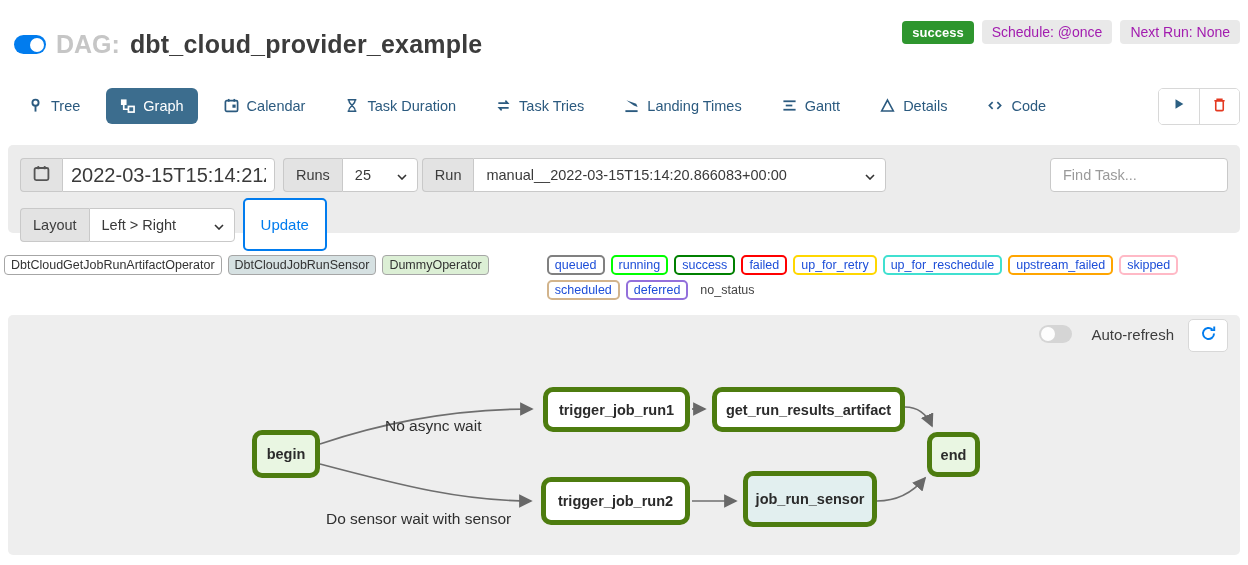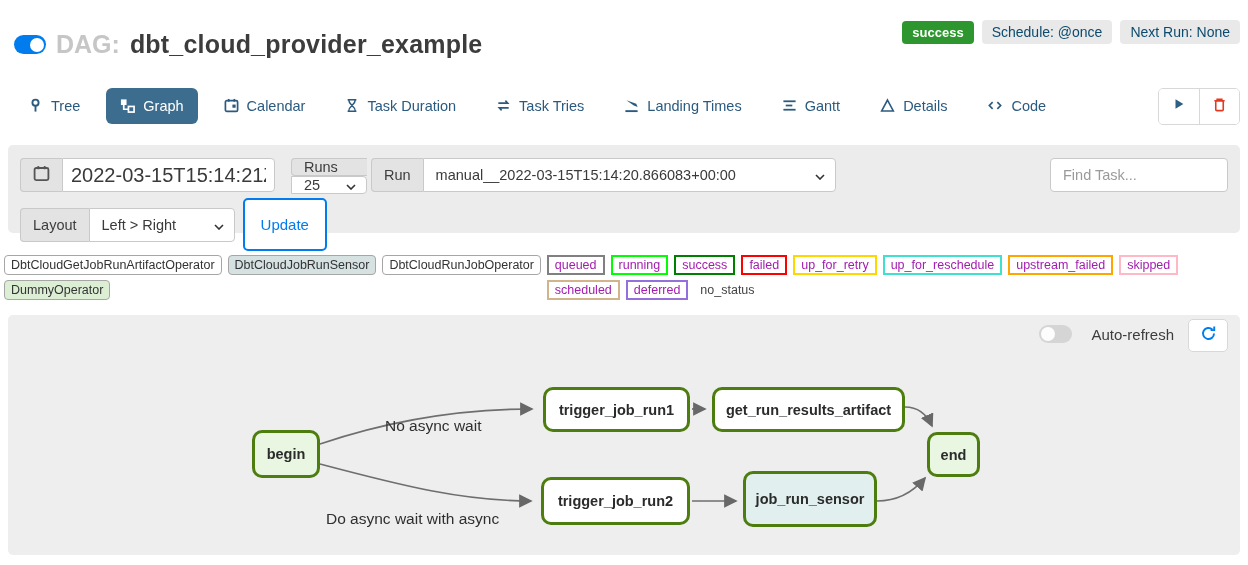--- a/index.html
+++ b/index.html
@@ -8,21 +8,21 @@
   body { position:relative; }
 
   
   .header { position:absolute; top:14px; left:14px; right:8px; height:46px; }
   .title-row { position:absolute; top:16px; left:0; display:flex; align-items:center; gap:10px; }
   .toggle { width:32px; height:19px; border-radius:10px; background:#017cee; position:relative; cursor:pointer; }
   .toggle .knob { position:absolute; top:2.5px; right:2.5px; width:14px; height:14px; border-radius:50%; background:#fff; }
   .dag-prefix { font-size:25px; font-weight:700; color:#c6c6c6; }
   .dag-name { font-size:25px; font-weight:700; color:#3c3c3c; letter-spacing:0.2px; }
   .header-badges { position:absolute; top:6px; right:0; display:flex; gap:8px; align-items:center; }
-  .badge-chip { font-size:14px; padding:4px 10px; border-radius:4px; background:#e9e9e9; color:#0c4a6e; white-space:nowrap; }
+  .badge-chip { font-size:14px; padding:4px 10px; border-radius:4px; background:#e9e9e9; color:#a21caf; white-space:nowrap; }
   .badge-success { color:#fff; font-weight:700; font-size:13px; }
 
   
   .tabbar { position:absolute; top:86px; left:14px; right:8px; height:40px; display:flex; align-items:center; }
   .tab { display:flex; align-items:flex-start; gap:8px; padding:10px 14px; border-radius:6px;
     color:#2b5a7f; font-size:14.5px; font-weight:500; cursor:pointer; white-space:nowrap; margin-right:12px; }
   .tab.active { background:#3c6d8e; color:#fff; }
   .tab svg { display:block; }
   .win-actions { margin-left:auto; display:flex; border:1px solid #d8d8d8; border-radius:5px; overflow:hidden; background:#fff; }
   .win-btn { width:40px; height:35px; display:flex; align-items:center; justify-content:center; background:#fff; cursor:pointer; }
@@ -45,36 +45,36 @@
   .find-task::placeholder { color:#9a9a9a; }
   .update-btn { margin-left:8px; height:53px; padding:0 16px; background:#fff; border:2px solid #017cee;
     color:#017cee; font-size:15px; border-radius:5px; cursor:pointer; font-family:inherit; }
 
   
   .legend { position:absolute; top:255px; left:4px; right:8px; display:flex; align-items:flex-start; }
   .ops-wrap { width:545px; display:flex; flex-wrap:wrap; gap:5px 6px; }
   .op-badge { border:1px solid #a6a6a6; border-radius:4px; background:#fff; padding:2px 6px;
     font-size:12.5px; color:#333; white-space:nowrap; cursor:pointer; }
   .states-wrap { width:696px; display:flex; flex-wrap:wrap; gap:5px 6px; align-items:center; }
-  .state-badge { border:2px solid #888; border-radius:0; background:#fff; padding:1px 6px;
-    font-size:12.5px; color:#a21caf; white-space:nowrap; cursor:pointer; }
+  .state-badge { border:2px solid #888; border-radius:5px; background:#fff; padding:1px 6px;
+    font-size:12.5px; color:#1d4ed8; white-space:nowrap; cursor:pointer; }
   .no-status { font-size:12.5px; color:#444; font-weight:500; padding:1px 6px; cursor:pointer; }
 
   
   .graph-panel { position:absolute; top:315px; left:8px; right:8px; height:240px;
     background:#eeeeee; border-radius:5px; }
   .autorefresh { position:absolute; top:10px; right:66px; display:flex; align-items:center; gap:8px; }
   .ar-toggle { width:33px; height:18px; border-radius:9px; background:#d5d5d5; position:relative; cursor:pointer; }
   .ar-toggle .knob { position:absolute; top:2px; left:2px; width:14px; height:14px; border-radius:50%; background:#fdfdfd; }
   .ar-label { font-size:15px; color:#3d3d3d;margin-left:11px; }
   .refresh-btn { position:absolute; top:4px; right:12px; width:40px; height:33px; background:#fff;
     border:1px solid #d8d8d8; border-radius:5px; display:flex; align-items:center; justify-content:center; cursor:pointer; }
   .edges-svg { position:absolute; inset:0; width:100%; height:100%; }
   .node { position:absolute; display:flex; align-items:center; justify-content:center;
-    border:3px solid #4d7c0f; border-radius:10px; font-size:14.5px; font-weight:600; color:#2b2b2b;
+    border:5px solid #4d7c0f; border-radius:10px; font-size:14.5px; font-weight:600; color:#2b2b2b;
     background:#fff; cursor:pointer; white-space:nowrap; }
   .n-begin  { left:244px; top:115px; width:68px;  height:48px; }
   .n-tjr1   { left:535px; top:72px;  width:147px; height:45px; }
   .n-grra   { left:704px; top:72px;  width:193px; height:45px; }
   .n-end    { left:919px; top:117px; width:53px;  height:45px; }
   .n-tjr2   { left:533px; top:162px; width:149px; height:48px; }
   .n-jrs    { left:735px; top:156px; width:134px; height:56px; }
   .edge-label { position:absolute; font-size:15.5px; font-weight:500; color:#2f2f2f; white-space:nowrap; }
   .el-1 { left:377px; top:102px; }
   .el-2 { left:318px; top:195px; }
@@ -200,21 +200,21 @@
     <div class="igroup">
       <span class="iaddon">
         <span><svg width="17" height="17" viewBox="0 0 16 16">
               <rect x="1.5" y="2.8" width="13" height="11.5" rx="1.5" fill="none" stroke="#555" stroke-width="1.7"></rect>
               <line x1="5" y1="1" x2="5" y2="4" stroke="#555" stroke-width="1.7"></line>
               <line x1="11" y1="1" x2="11" y2="4" stroke="#555" stroke-width="1.7"></line>
             </svg></span>
       </span>
       <input class="itext" style="width: 213px;" value="2022-03-15T15:14:21Z">
     </div>
-    <div class="igroup" style="margin-left:16px;flex-direction:column;">
+    <div class="igroup" style="margin-left:8px;">
       <span class="iaddon">Runs</span>
       <div class="iselect" style="width:76px;">
         <span>25</span>
         <span><svg width="10" height="6" viewBox="0 0 10 6">
               <path d="M1 1l4 4 4-4" stroke="#333" stroke-width="1.6" fill="none"></path>
             </svg></span>
       </div>
     </div>
     <div class="igroup" style="margin-left:4px;">
       <span class="iaddon">Run</span>
@@ -238,21 +238,20 @@
       </div>
     </div>
     <button class="update-btn">Update</button>
   </div>
 </div>
 
 <div class="legend">
   <div class="ops-wrap">
     <span class="op-badge" style="background-color: rgb(255, 255, 255);">DbtCloudGetJobRunArtifactOperator</span>
     <span class="op-badge" style="background-color: rgb(214, 225, 226);">DbtCloudJobRunSensor</span>
-    <span class="op-badge" style="background-color: rgb(255, 255, 255);">DbtCloudRunJobOperator</span>
     <span class="op-badge" style="background-color: rgb(220, 239, 213);">DummyOperator</span>
   </div>
   <div class="states-wrap">
     <span class="state-badge" style="border-color: rgb(128, 128, 128);">queued</span>
     <span class="state-badge" style="border-color: rgb(0, 255, 0);">running</span>
     <span class="state-badge" style="border-color: rgb(0, 128, 0);">success</span>
     <span class="state-badge" style="border-color: rgb(255, 0, 0);">failed</span>
     <span class="state-badge" style="border-color: rgb(255, 215, 0);">up_for_retry</span>
     <span class="state-badge" style="border-color: rgb(64, 224, 208); text-align: right;">up_for_reschedule</span>
     <span class="state-badge" style="border-color: rgb(255, 165, 0);">upstream_failed</span>
@@ -294,14 +293,14 @@
   </div>
 
   <div class="node n-begin" style="background-color: rgb(233, 246, 226);">begin</div>
   <div class="node n-tjr1" style="background-color: rgb(255, 255, 255);">trigger_job_run1</div>
   <div class="node n-grra" style="background-color: rgb(255, 255, 255);">get_run_results_artifact</div>
   <div class="node n-end" style="background-color: rgb(233, 246, 226);">end</div>
   <div class="node n-tjr2" style="background-color: rgb(255, 255, 255);">trigger_job_run2</div>
   <div class="node n-jrs" style="background-color: rgb(226, 239, 239);">job_run_sensor</div>
 
   <div class="edge-label el-1">No async wait</div>
-  <div class="edge-label el-2">Do async wait with async</div>
+  <div class="edge-label el-2">Do sensor wait with sensor</div>
 </div>
 
 </body></html>

